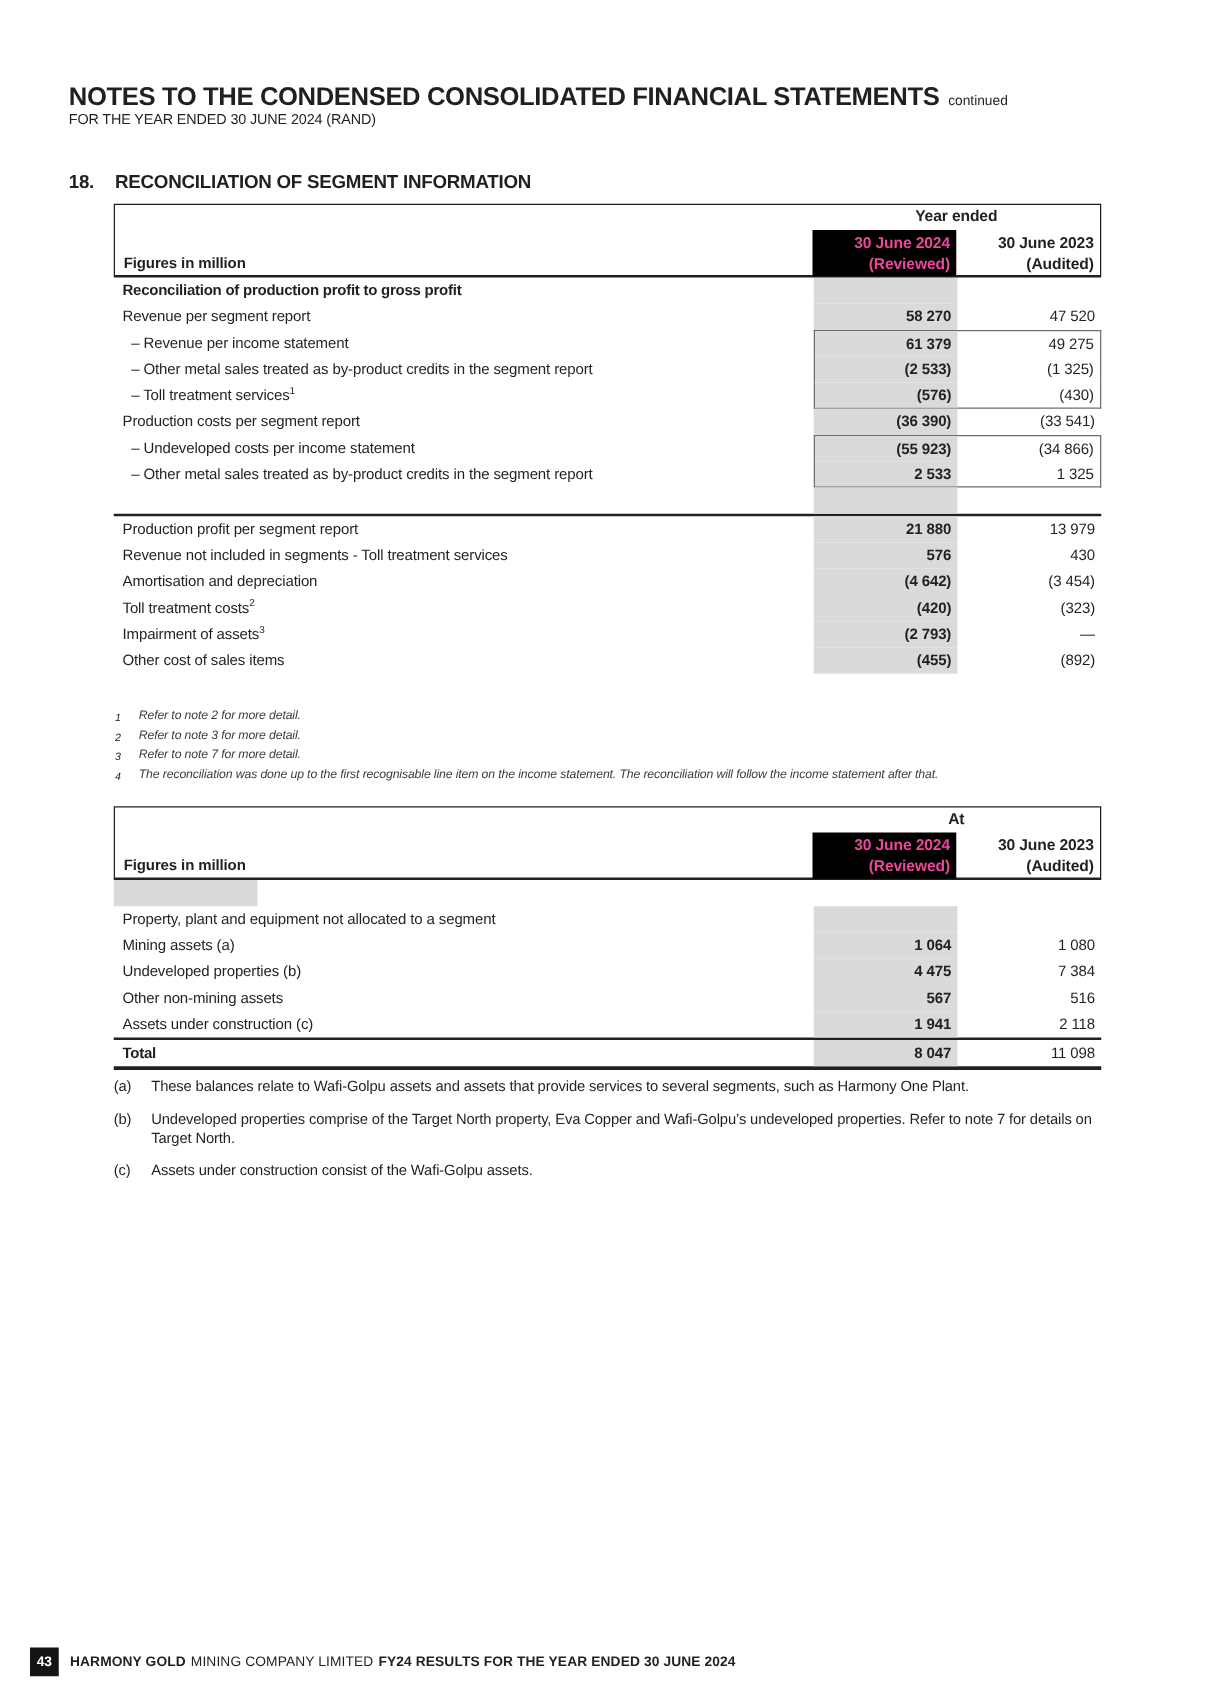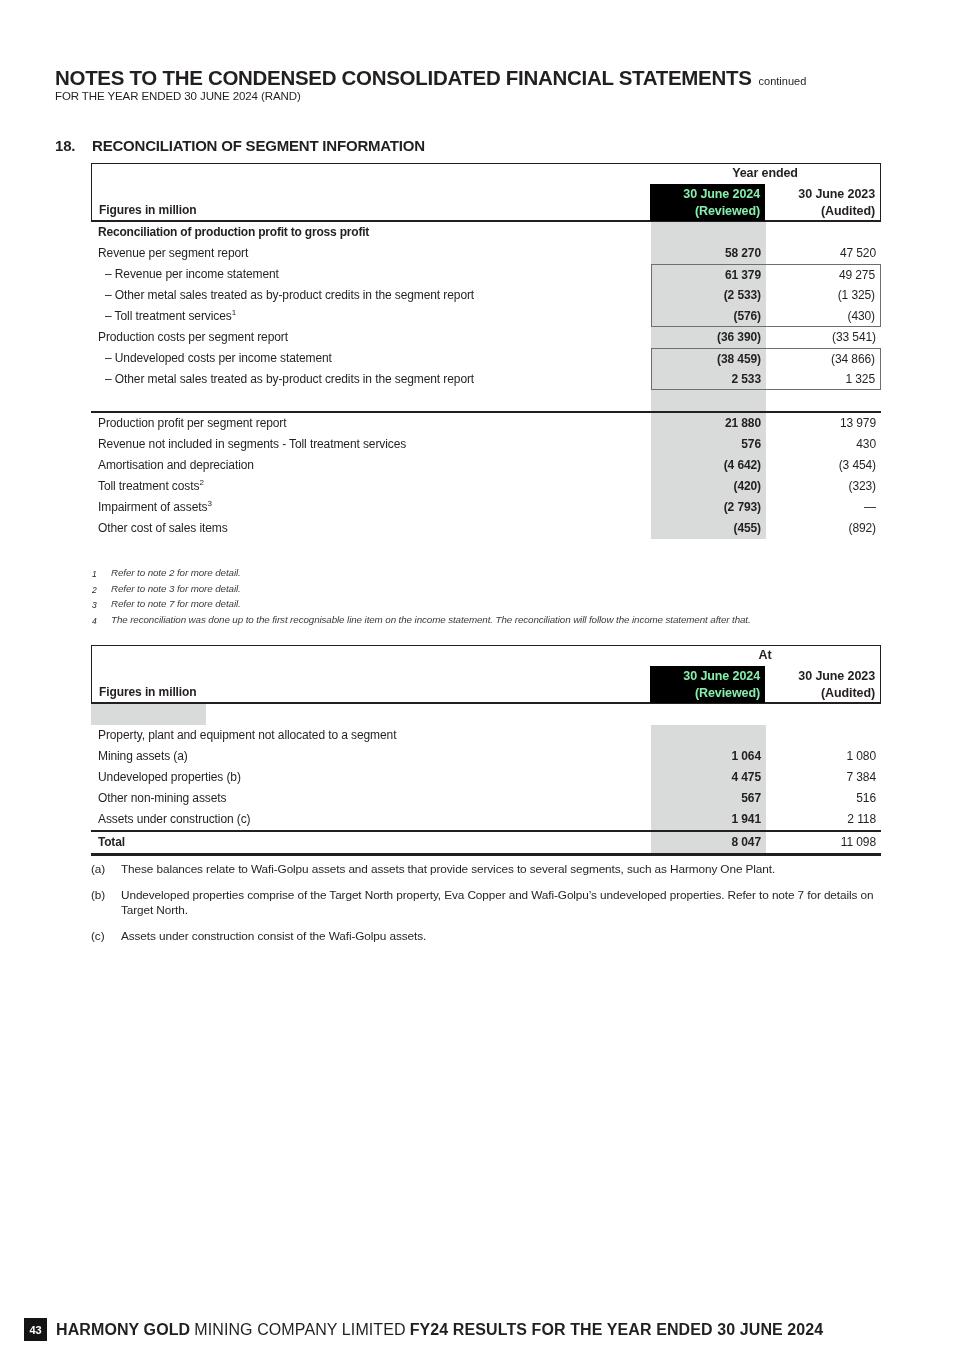--- a/index.html
+++ b/index.html
@@ -17,21 +17,21 @@
   .section-heading { position:absolute; left:55px; top:137px; font-size:15px; font-weight:bold; letter-spacing:-0.2px; }
   .section-heading .sec-num { display:inline-block; width:37px; }
   
   .fin-table { position:absolute; left:91px; width:790px; }
   .fin-table.t1 { top:163px; }
   .fin-table.t2 { top:645px; }
   .thead { position:relative; height:59px; border:1px solid #231f20; border-bottom:2px solid #231f20; box-sizing:border-box; }
   .period-label { position:absolute; top:2px; right:0; width:230px; text-align:center; font-weight:bold; font-size:12.5px; }
   .hcell { position:absolute; top:20px; height:37px; width:115px; box-sizing:border-box;
            text-align:right; font-weight:bold; font-size:12.5px; line-height:17px; padding:2px 5px 0 0; }
-  .hcell.c2024 { right:115px; background:#000000; color:#86efac; }
+  .hcell.c2024 { right:115px; background:#000000; color:#ec4899; }
   .hcell.c2023 { right:0; }
   .figures-label { position:absolute; left:7px; bottom:3px; font-weight:bold; font-size:12px; }
   
   .trow { display:flex; height:21px; line-height:21px; font-size:12px; box-sizing:content-box; }
   .trow .lbl { flex:1; padding-left:7px; white-space:nowrap; overflow:hidden; }
   .trow.indent .lbl { padding-left:14px; }
   .trow.bold .lbl { font-weight:bold; letter-spacing:-0.2px; }
   .trow.rule-above { border-top:2px solid #231f20; }
   .trow.thick-below { border-bottom:3px solid #231f20; }
   .vals { width:230px; display:flex; box-sizing:border-box; }
@@ -48,21 +48,21 @@
   .fn-text { flex:1; font-style:italic; font-size:9.8px; color:#3c3c3c; }
   
   .notes { position:absolute; left:91px; top:862px; width:794px; }
   .note { display:flex; margin-bottom:10px; }
   .note-marker { width:30px; font-size:11.8px; line-height:15.5px; }
   .note-text { flex:1; font-size:11.8px; line-height:15.5px; }
   
   .page-footer { position:absolute; left:24px; top:1318px; display:flex; align-items:center; }
   .page-num { width:23px; height:23px; background:#141414; color:#ffffff; font-weight:bold; font-size:11px;
               display:flex; align-items:center; justify-content:center; }
-  .footer-text { margin-left:9px; font-size:16px; letter-spacing:0.1px; white-space:nowrap; }
+  .footer-text { margin-left:9px; font-size:11px; letter-spacing:0.1px; white-space:nowrap; }
   .footer-text .mid { font-weight:normal; margin:0 4px; }
   .footer-text b { letter-spacing:0.1px; }
 </style>
 </head>
 <body>
 
 <div class="page">
 
   <h1 class="doc-title"><span>NOTES TO THE CONDENSED CONSOLIDATED FINANCIAL STATEMENTS</span><span class="cont">continued</span></h1>
 
@@ -118,21 +118,21 @@
         <div class="trow">
           <div class="lbl">Production costs per segment report</div>
           <div class="vals">
             <div class="cell v1">(36 390)</div>
             <div class="cell v2">(33 541)</div>
           </div>
         </div>
         <div class="trow indent">
           <div class="lbl">– Undeveloped costs per income statement</div>
           <div class="vals box box-start">
-            <div class="cell v1">(38 459)</div>
+            <div class="cell v1">(55 923)</div>
             <div class="cell v2">(34 866)</div>
           </div>
         </div>
         <div class="trow indent">
           <div class="lbl">– Other metal sales treated as by-product credits in the segment report</div>
           <div class="vals box box-end">
             <div class="cell v1">2 533</div>
             <div class="cell v2">1 325</div>
           </div>
         </div>

